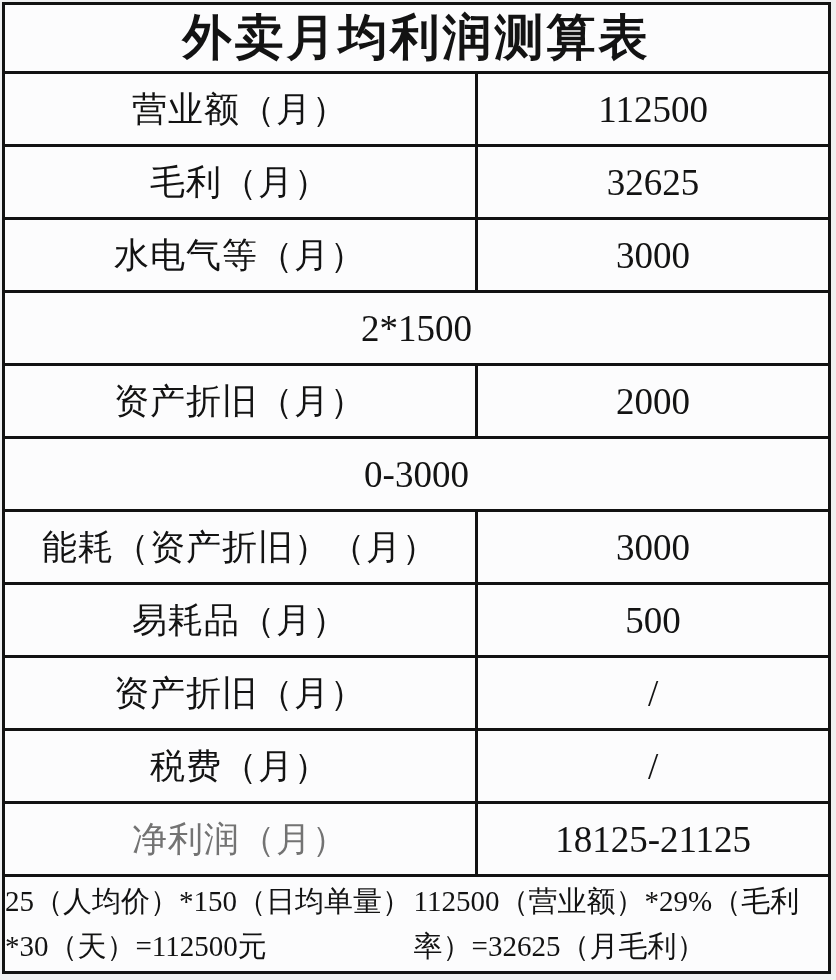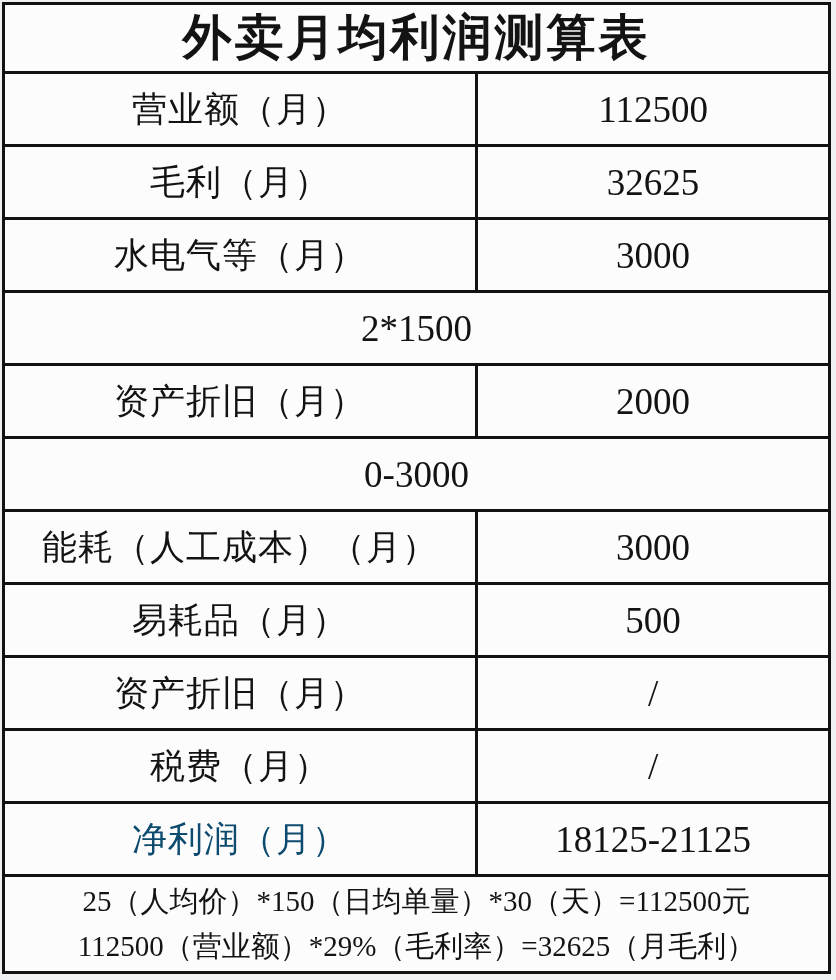--- a/index.html
+++ b/index.html
@@ -38,26 +38,26 @@
   .cell.label {
     width: 57.5%;
     border-right: 3px solid #121212;
     font-size: 35px;
     letter-spacing: 1px;
   }
   .cell.value {
     flex: 1;
     font-size: 37px;
   }
-  .row.net .label { color: #0c4a6e; }
+  .row.net .label { color: #737373; }
   .footer {
     flex: 1;
     border-top: 3px solid #121212;
     display: flex;
-    flex-direction: column;
+    flex-direction: row;
     align-items: center;
     justify-content: center;
     font-size: 29px;
     line-height: 1.55;
   }
 </style>
 </head>
 <body>
 
 <div class="page">
@@ -87,21 +87,21 @@
     <div class="row">
       <div class="cell label">资产折旧（月）</div>
       <div class="cell value">2000</div>
     </div>
 
     <div class="row">
       <div class="cell value">0-3000</div>
     </div>
 
     <div class="row">
-      <div class="cell label">能耗（人工成本）（月）</div>
+      <div class="cell label">能耗（资产折旧）（月）</div>
       <div class="cell value">3000</div>
     </div>
 
     <div class="row">
       <div class="cell label">易耗品（月）</div>
       <div class="cell value">500</div>
     </div>
 
     <div class="row">
       <div class="cell label">资产折旧（月）</div>

